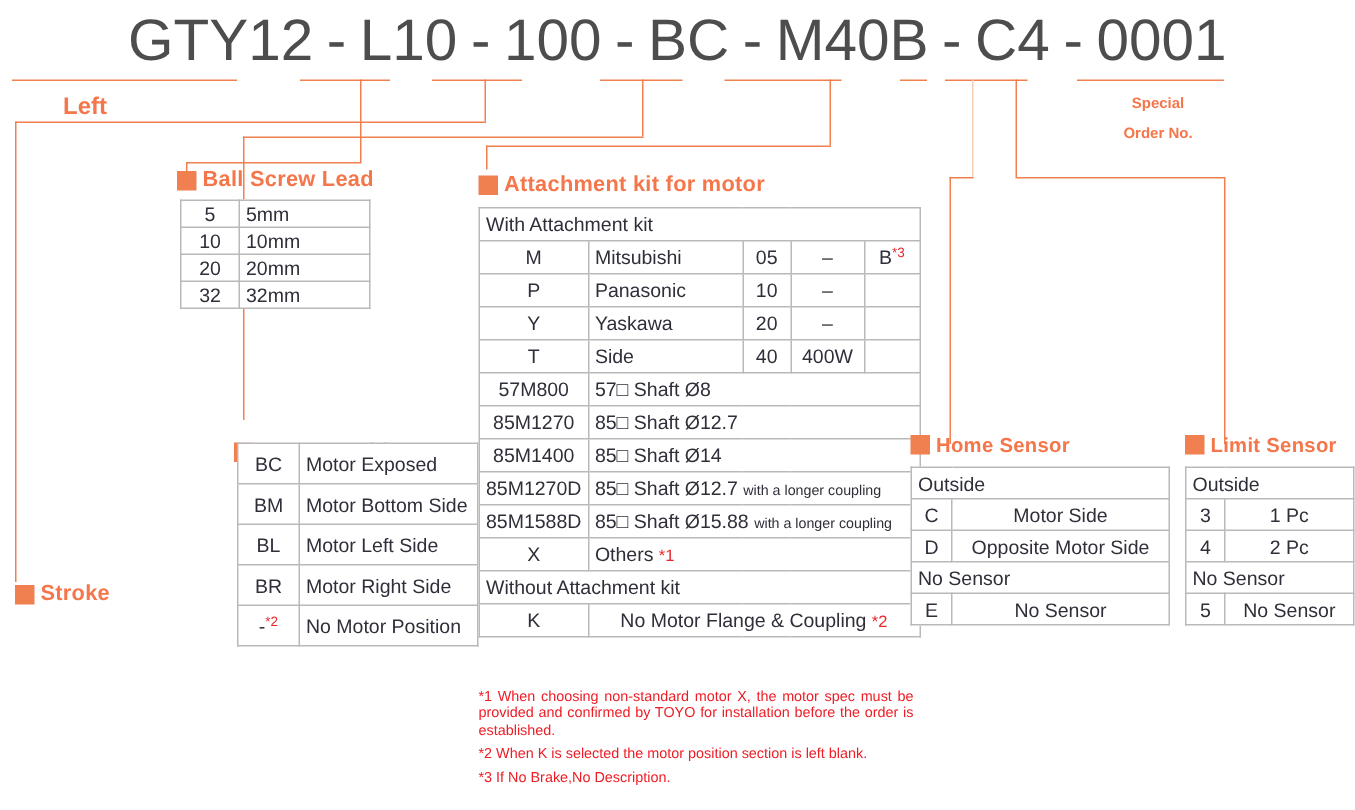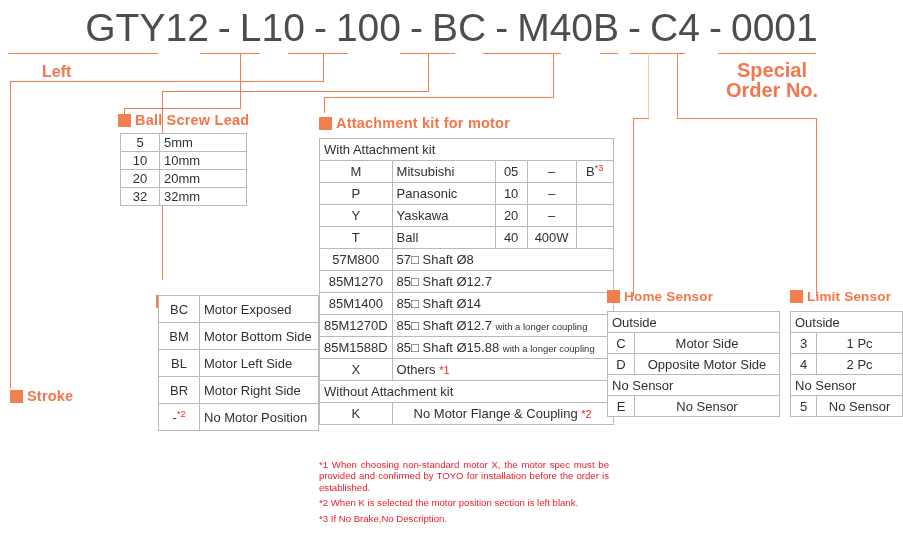--- a/index.html
+++ b/index.html
@@ -106,21 +106,21 @@
   #notes{
     position:absolute;left:319px;top:459px;width:290px;
     color:#ee1c25;font-size:9.6px;line-height:11.4px;
     font-family:"Liberation Sans",sans-serif;
     text-align:justify;
   }
   #notes p{margin:0 0 4px 0;}
   #notes p:last-child{margin-bottom:0;}
 
   .lbl-model{position:absolute;left:42px;top:63px;color:#f4764a;font-size:16px;font-weight:bold;}
-  .lbl-special{position:absolute;left:718px;top:60px;color:#f4764a;font-size:20px;font-weight:bold;line-height:20px;text-align:center;width:108px;}
+  .lbl-special{position:absolute;left:718px;top:60px;color:#f4764a;font-size:10px;font-weight:bold;line-height:20px;text-align:center;width:108px;}
 </style>
 </head>
 <body>
 
 <div id="stage">
 
   <div class="code-line">
     <span class="code-seg">GTY12</span>
     <span class="code-dash">-</span>
     <span class="code-seg">L10</span>
@@ -263,21 +263,21 @@
       <tr>
         <td class="code">Y</td>
         <td class="desc">Yaskawa</td>
         <td class="ctr">20</td>
         <td class="ctr">–</td>
         <td class="white"></td>
       </tr>
 
       <tr>
         <td class="code">T</td>
-        <td class="desc">Ball</td>
+        <td class="desc">Side</td>
         <td class="code">40</td>
         <td class="ctr">400W</td>
         <td class="white"></td>
       </tr>
 
       <tr>
         <td class="codewide">57M800</td>
         <td class="desc" colspan="4"><span>57□ Shaft Ø8</span></td>
       </tr>
       <tr>

